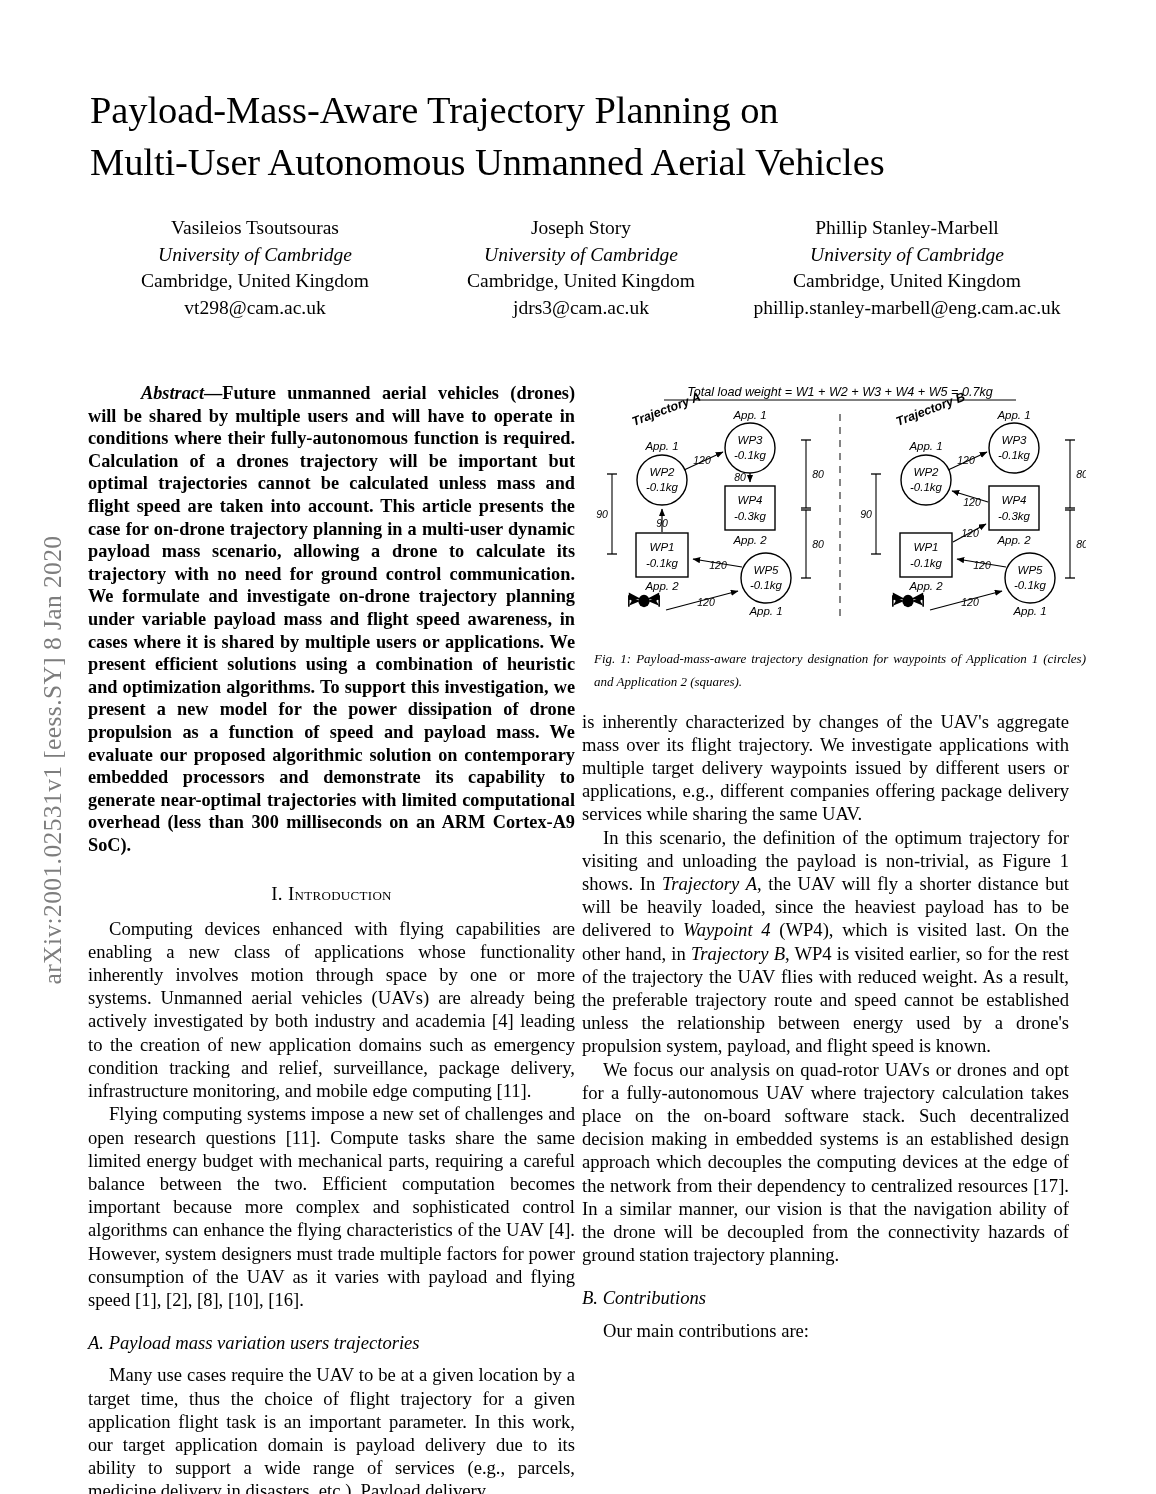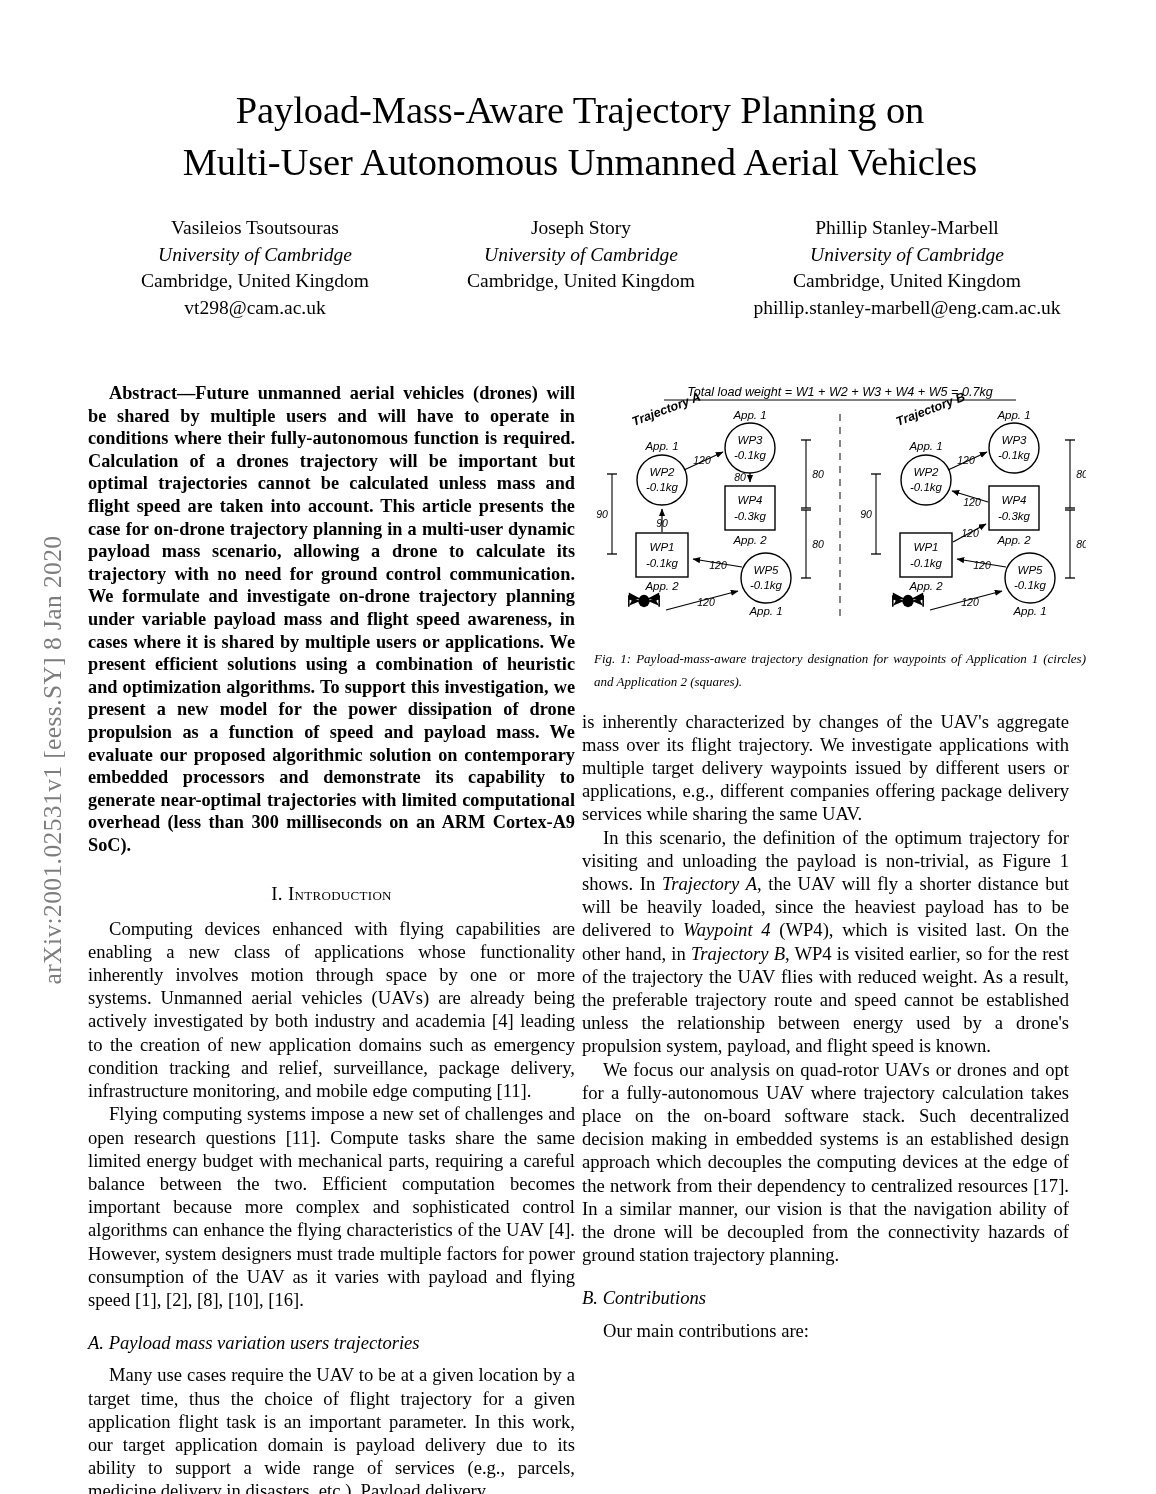--- a/index.html
+++ b/index.html
@@ -31,21 +31,21 @@
     text-align: center;
     white-space: nowrap;
   }
 
   
   #title-block {
     position: absolute;
     left: 90px;
     top: 84px;
     width: 980px;
-    text-align: center;
+    text-align: left;
   }
   .paper-title {
     font-size: 38.5px;
     line-height: 52px;
     font-weight: normal;
     margin: 0;
     letter-spacing: -0.1px;
   }
 
   
@@ -90,21 +90,23 @@
 
   .abstract-text {
     font-weight: bold;
     font-size: 18.3px;
     line-height: 22.6px;
     text-align: justify;
     margin: 0;
     text-indent: 21px;
   }
   .abstract-text .abs-label {
+    font-style: italic;
     font-weight: bold;
+    margin-left: 32px;
   }
 
   h2.section-head {
     font-size: 19px;
     font-weight: normal;
     font-variant: small-caps;
     text-align: center;
     margin: 26px 0 11px 0;
     letter-spacing: 0.3px;
   }
@@ -149,20 +151,21 @@
   <div class="author-col">
     <span class="author-name">Vasileios Tsoutsouras</span>
     <span class="author-affil">University of Cambridge</span>
     <span class="author-loc">Cambridge, United Kingdom</span>
     <span class="author-email">vt298@cam.ac.uk</span>
   </div>
   <div class="author-col">
     <span class="author-name">Joseph Story</span>
     <span class="author-affil">University of Cambridge</span>
     <span class="author-loc">Cambridge, United Kingdom</span>
+    <span class="author-email">jdrs3@cam.ac.uk</span>
   </div>
   <div class="author-col">
     <span class="author-name">Phillip Stanley-Marbell</span>
     <span class="author-affil">University of Cambridge</span>
     <span class="author-loc">Cambridge, United Kingdom</span>
     <span class="author-email">phillip.stanley-marbell@eng.cam.ac.uk</span>
   </div>
 </div>
 
 <div class="col" id="col-left">

